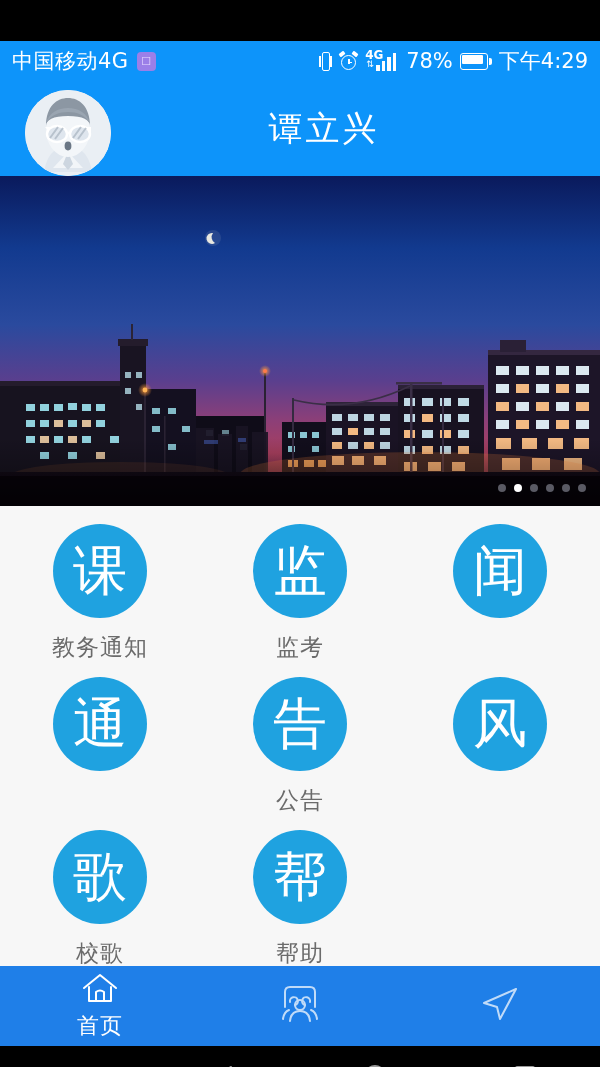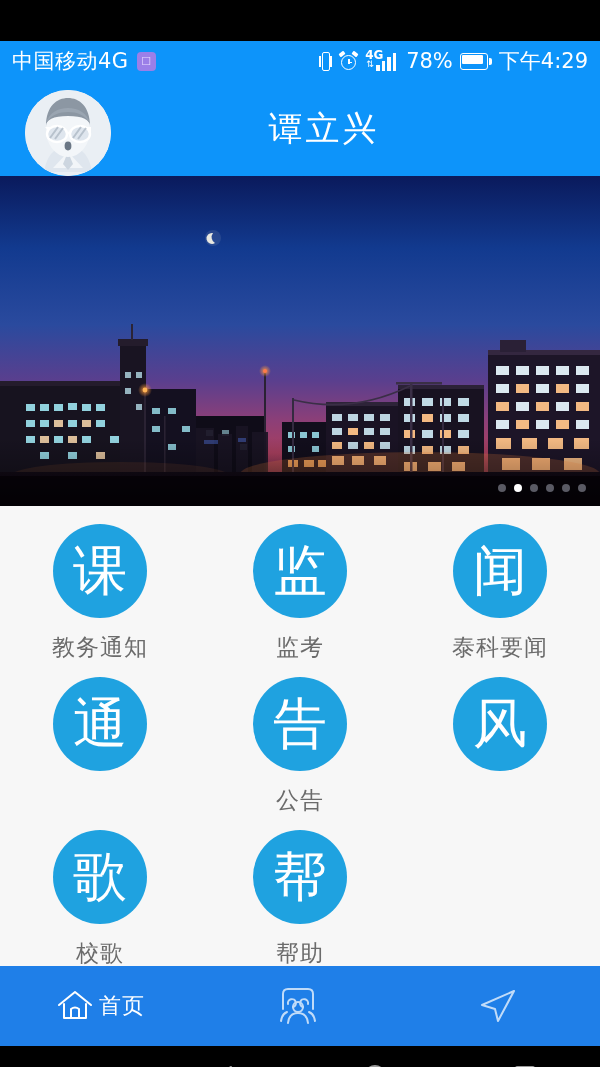--- a/index.html
+++ b/index.html
@@ -121,21 +121,21 @@
   .cell .lbl{
     margin-top:14px; font-size:23px; color:#6b6b6b; letter-spacing:1px; white-space:nowrap;
   }
 
   
   .tabbar{
     position:absolute; left:0; top:925px; width:600px; height:80px;
     background:#1f7fe8; display:flex; align-items:center;
   }
   .tab{
-    flex:1; height:80px; display:flex; flex-direction:row;
+    flex:1; height:80px; display:flex; flex-direction:column;
     align-items:center; justify-content:center; gap:4px;
   }
   .tab .tlabel{ font-size:22px; color:#ffffff; letter-spacing:1px; }
   .tab svg{ display:block; }
 
   
   .navbar{
     position:absolute; left:0; top:1005px; width:600px; height:62px;
     background:#000000; display:flex; align-items:center;
   }
@@ -441,21 +441,20 @@
         <div class="lbl">教务通知</div>
       </div>
 
       <div class="cell">
         <div class="circle">监</div>
         <div class="lbl">监考</div>
       </div>
 
       <div class="cell">
         <div class="circle">闻</div>
-        <div class="lbl">泰科要闻</div>
       </div>
 
       <div class="cell">
         <div class="circle">通</div>
       </div>
 
       <div class="cell">
         <div class="circle">告</div>
         <div class="lbl">公告</div>
       </div>

